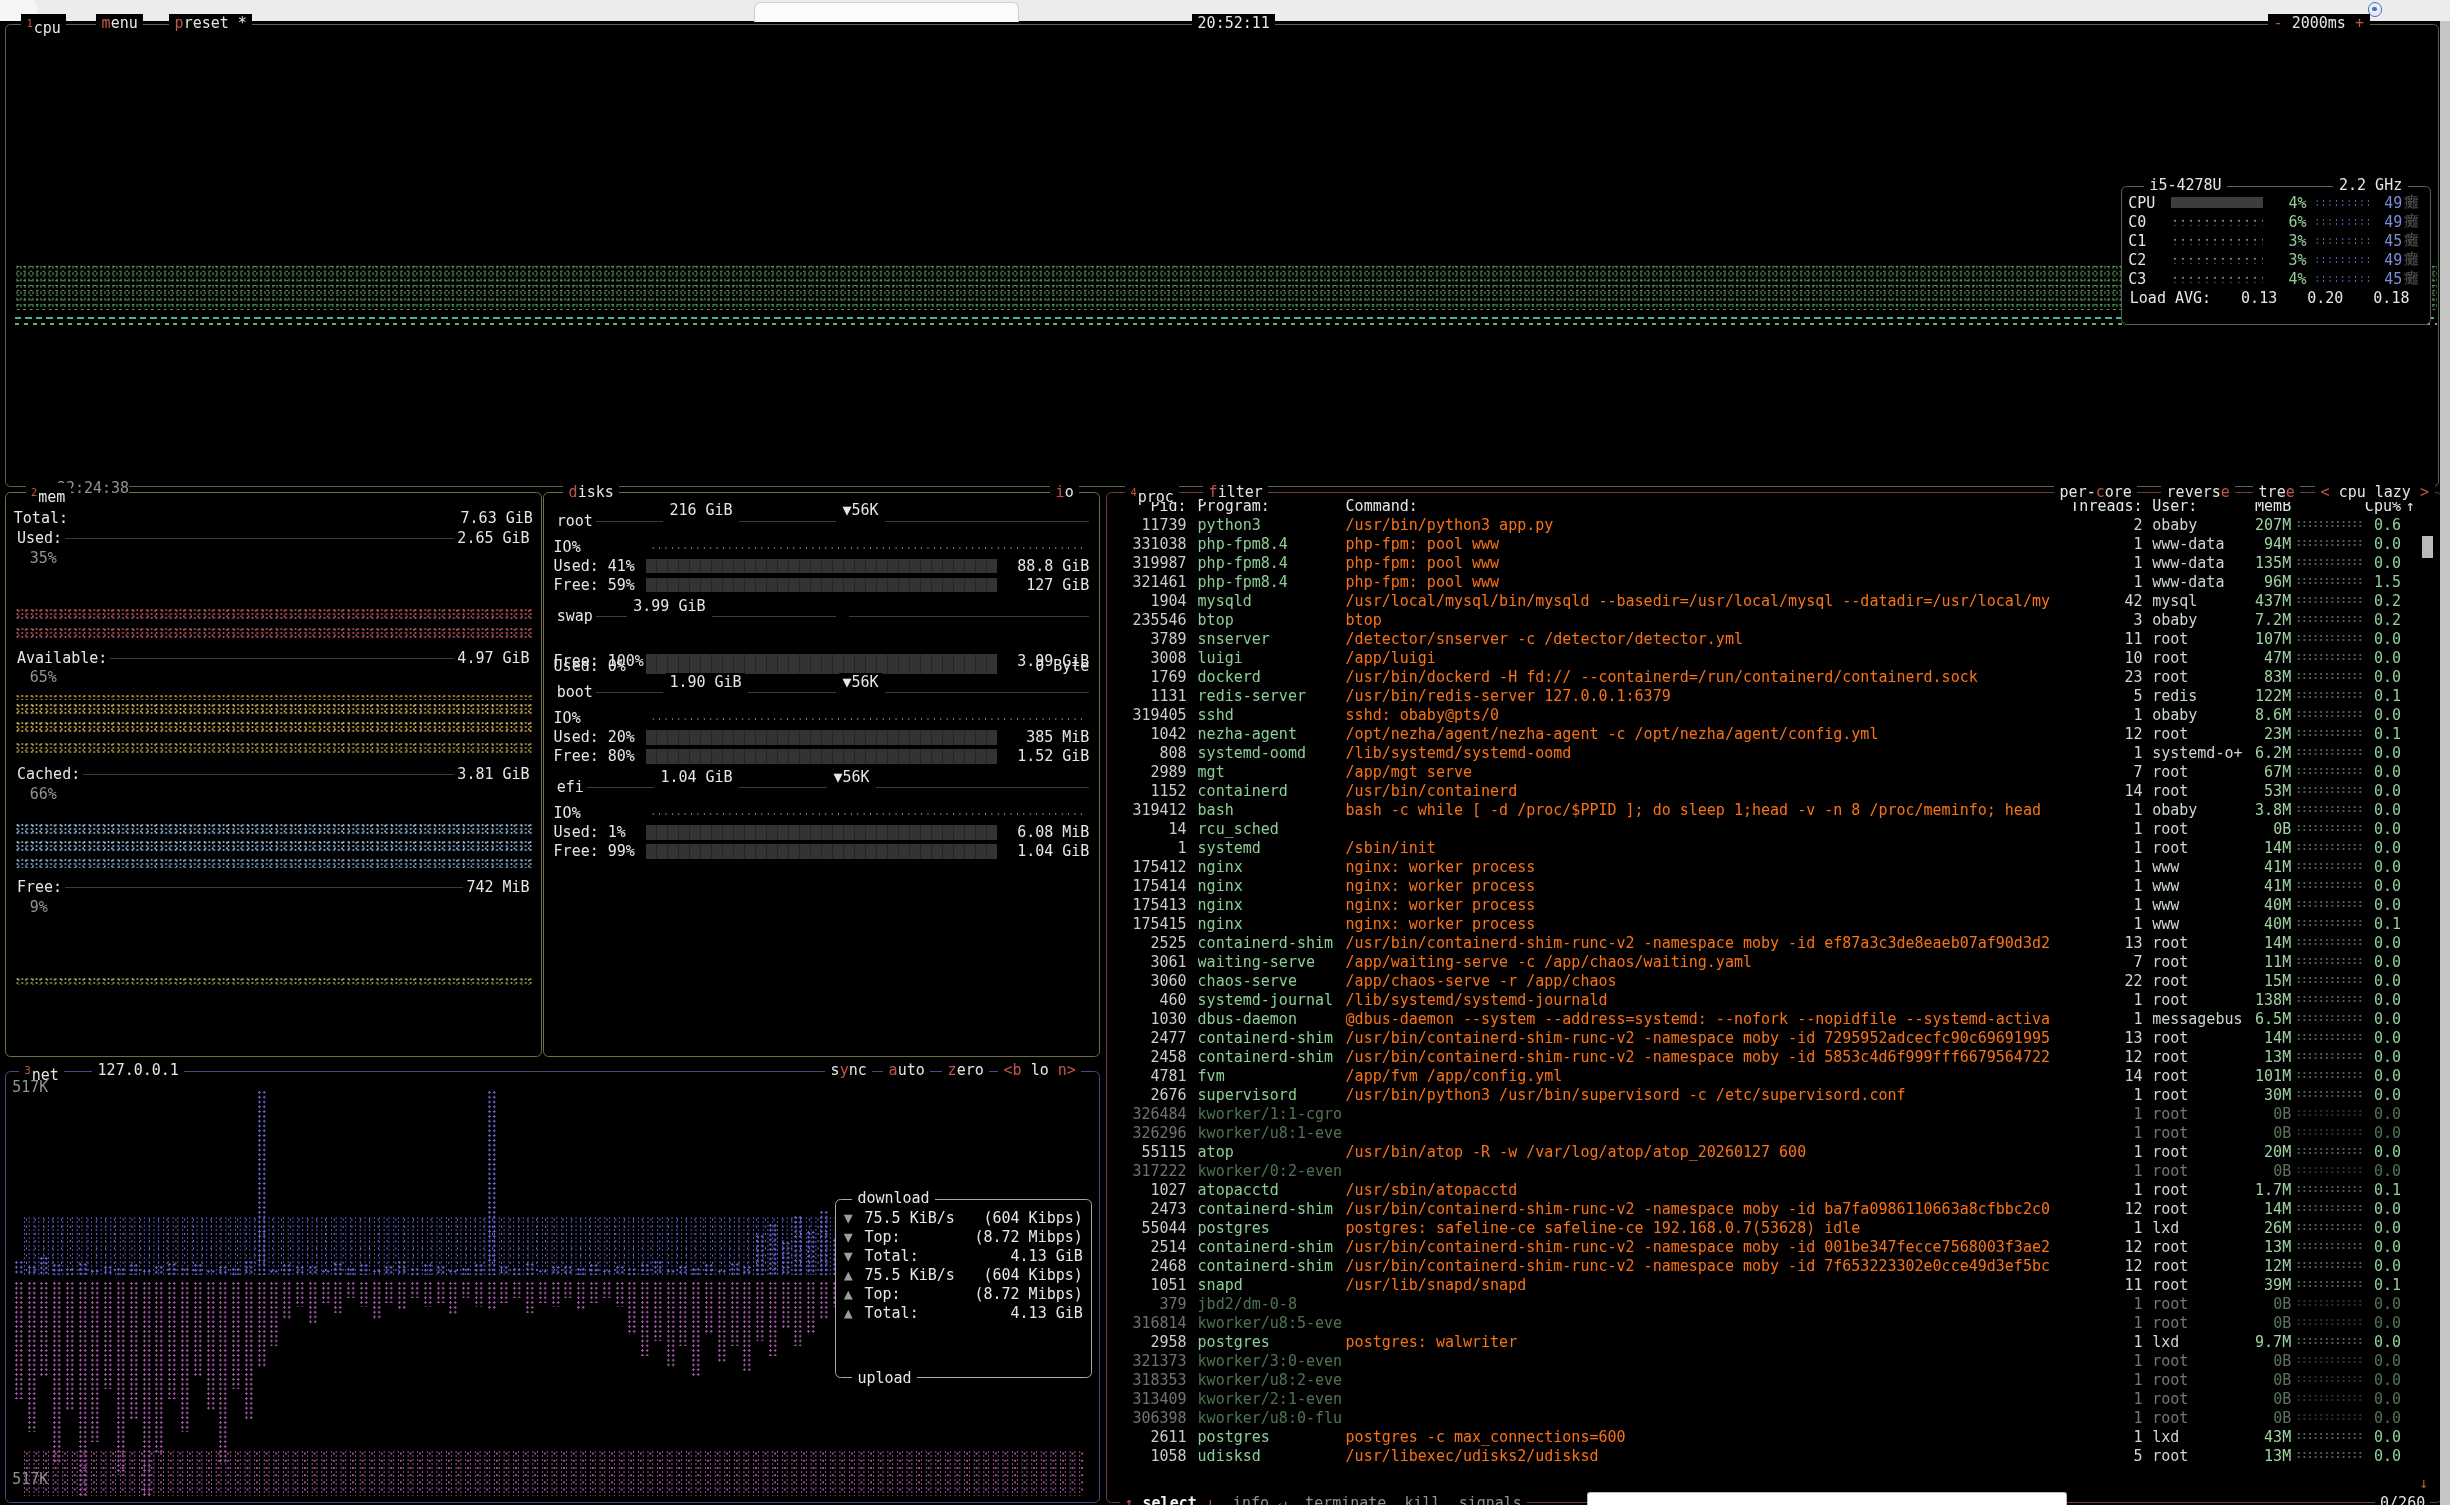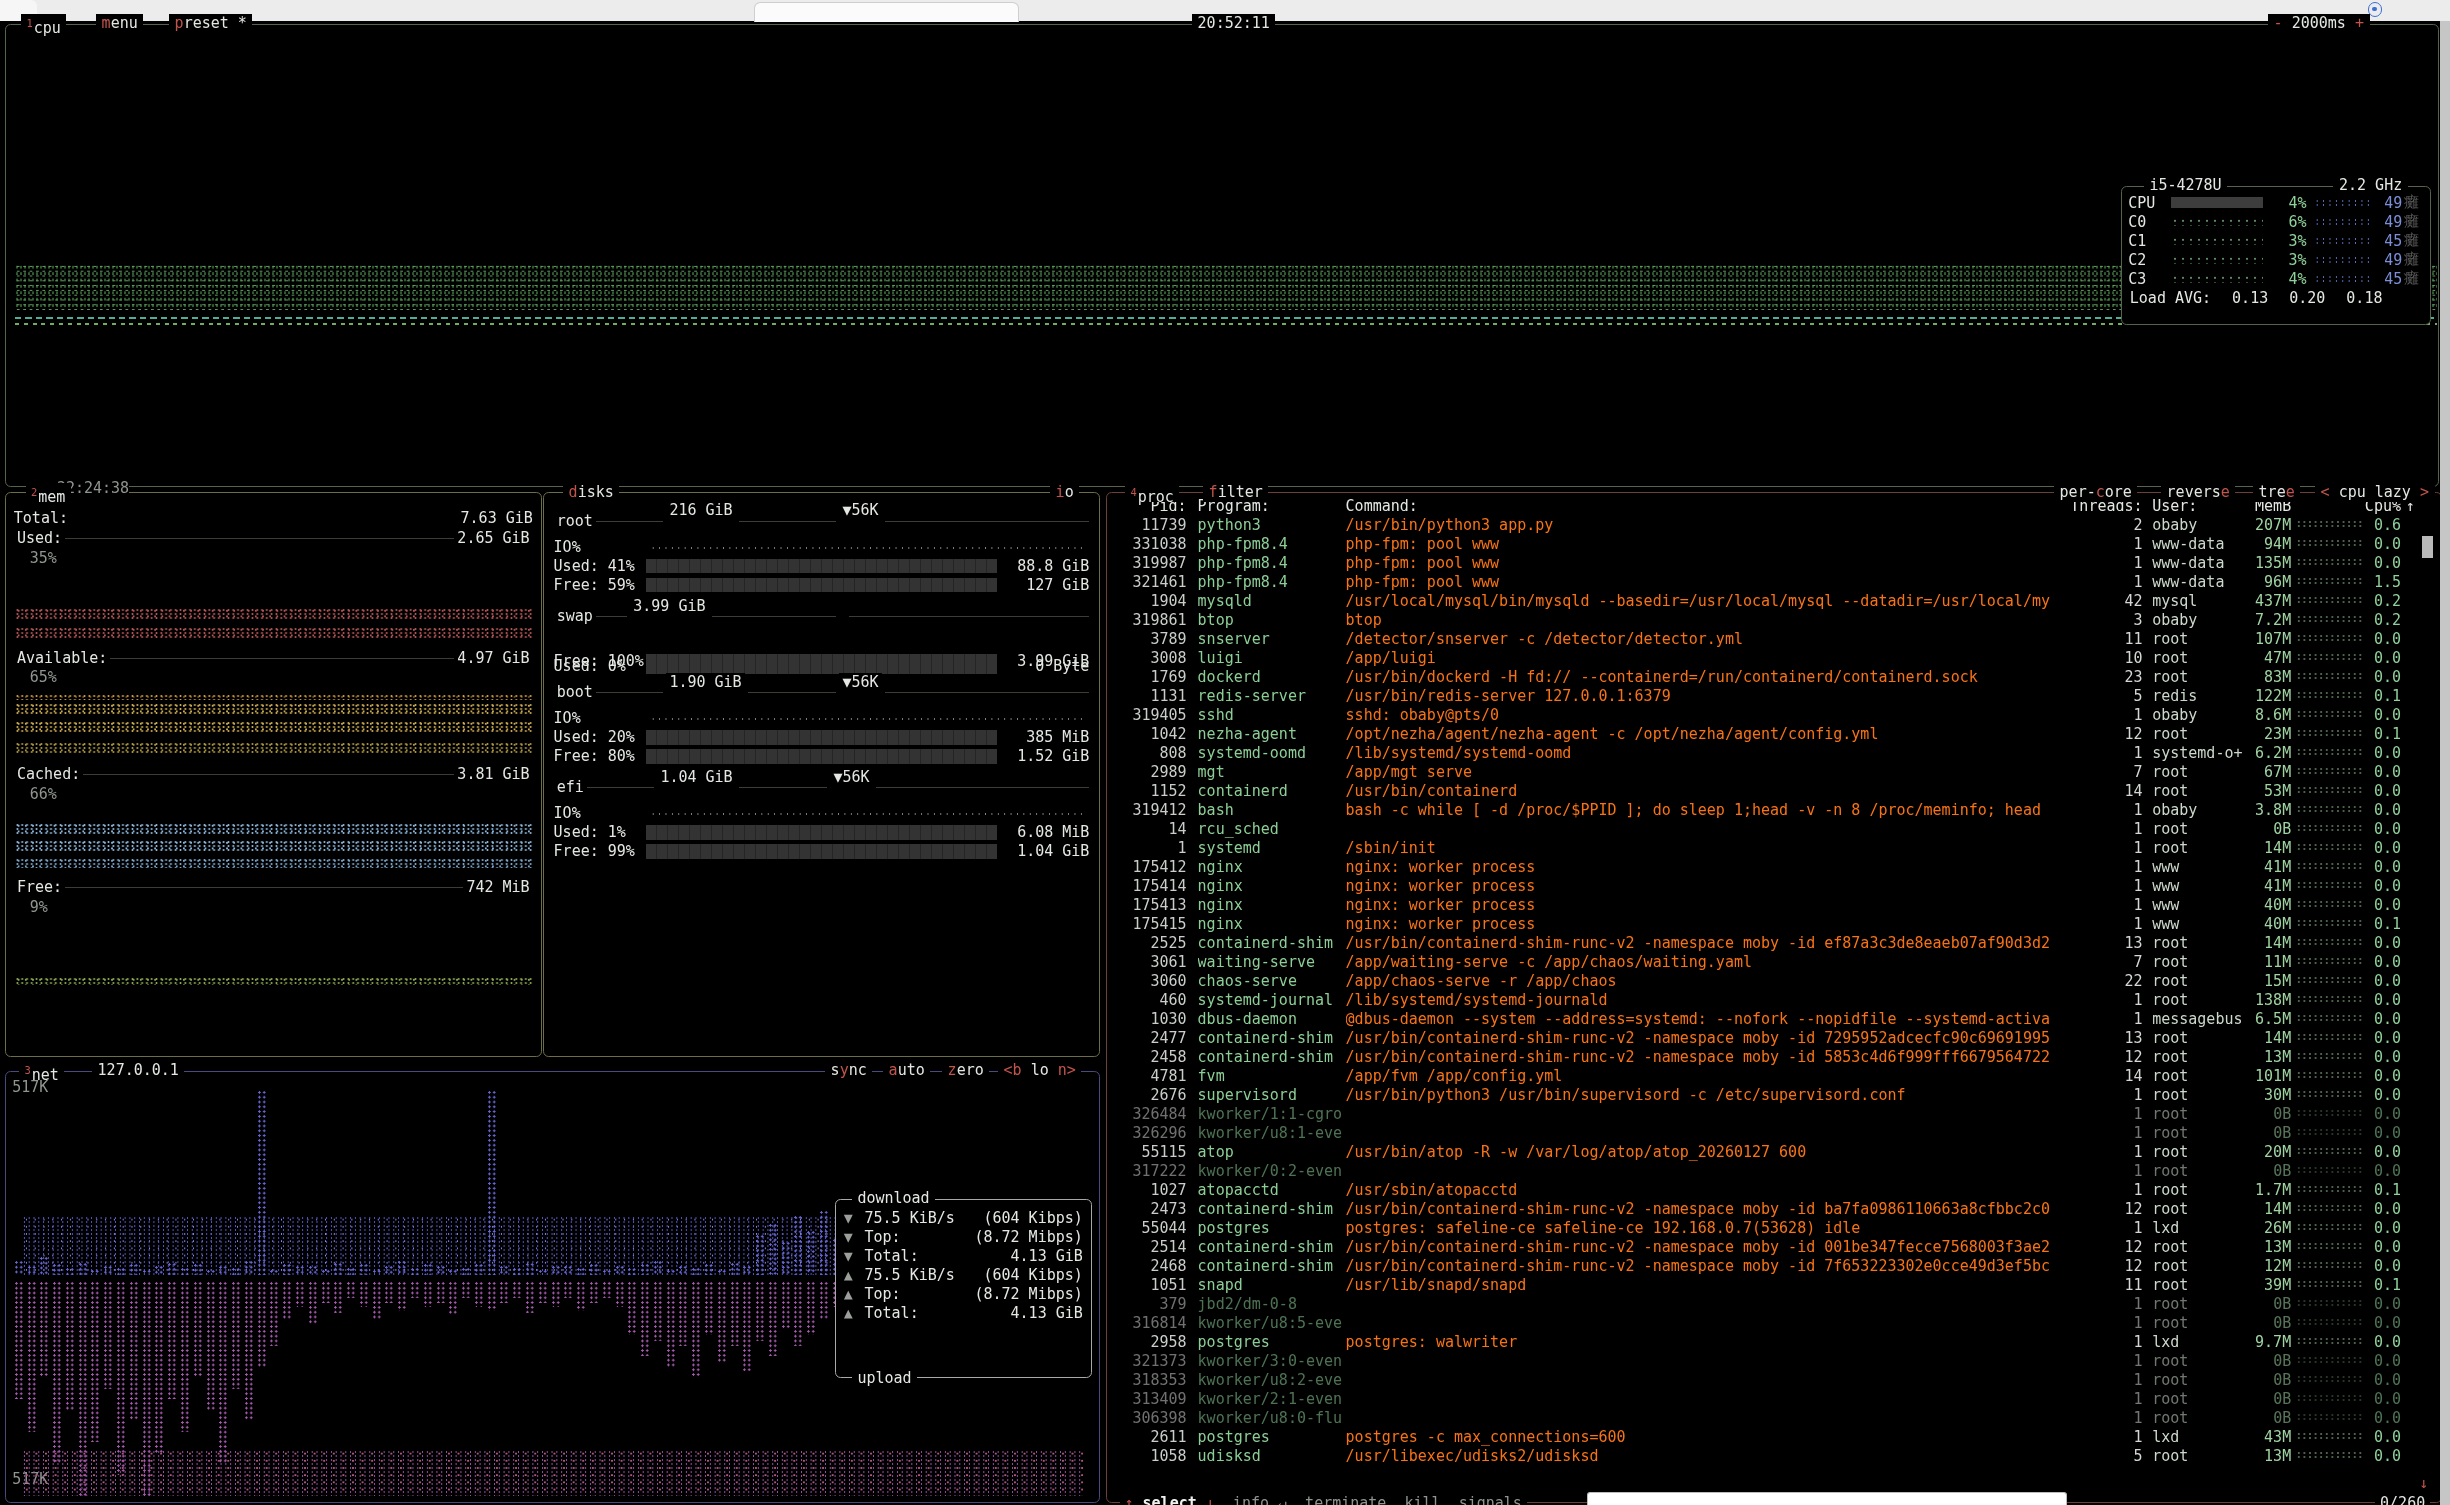--- a/index.html
+++ b/index.html
@@ -41,21 +41,21 @@
   
   .siderow{display:flex;align-items:center;height:19px;padding:0 6.4px;}
   .sr-label{width:46px;color:#e4e8e2;}
   .sr-meter{width:100px;height:11px;margin-right:6.4px;}
   .sr-meter.bar{background:#3d3d3d;}
   .sr-meter.dots{background-image:radial-gradient(#6faa6f 0.8px,transparent 1px);background-size:8px 5.6px;height:8px;}
   .sr-pct{width:40px;text-align:right;color:#8fd19a;}
   .sr-bdots{width:61px;height:7.2px;margin:0 4.8px 0 8px;background-image:radial-gradient(#5f74c8 1px,transparent 1.1px);background-size:6.4px 4px;}
   .sr-temp{width:29px;text-align:right;color:#7a8fd8;}
   .sr-glyph{width:21px;color:#5c5c5c;text-align:left;padding-left:1.6px;}
-  .loadrow{display:flex;align-items:center;height:19px;padding:0 8px;color:#e4e8e2;gap:21px;}
+  .loadrow{display:flex;align-items:center;height:19px;padding:0 8px;color:#e4e8e2;gap:30px;}
   
   .memline{position:absolute;left:8px;right:8px;display:flex;justify-content:space-between;height:19px;line-height:19px;}
   .divline{border-top:0.8px solid #3d3d34;}
   .divline>span{background:#000;padding:0 3.2px;position:relative;top:-10.4px;}
   .pct{position:absolute;left:24px;color:#8f958f;height:19px;line-height:19px;}
   .strip{position:absolute;left:9.6px;right:8px;
     background-image:radial-gradient(var(--c) 1px,transparent 1.2px),radial-gradient(var(--c) 0.8px,transparent 1px);
     background-size:4.8px 4px,7.2px 5.6px;}
   
   .disk{position:absolute;left:0;width:100%;}
@@ -620,21 +620,21 @@
         <span class="c-prog">mysqld</span>
         <span class="c-cmd">/usr/local/mysql/bin/mysqld --basedir=/usr/local/mysql --datadir=/usr/local/my</span>
         <span class="c-thr">42</span>
         <span class="c-usr">mysql</span>
         <span class="c-mem">437M</span>
         <span class="c-dots"></span>
         <span class="c-cpu">0.2</span>
       </div>
 
       <div class="prow">
-        <span class="c-pid">319861</span>
+        <span class="c-pid">235546</span>
         <span class="c-prog">btop</span>
         <span class="c-cmd">btop</span>
         <span class="c-thr">3</span>
         <span class="c-usr">obaby</span>
         <span class="c-mem">7.2M</span>
         <span class="c-dots"></span>
         <span class="c-cpu">0.2</span>
       </div>
 
       <div class="prow">

